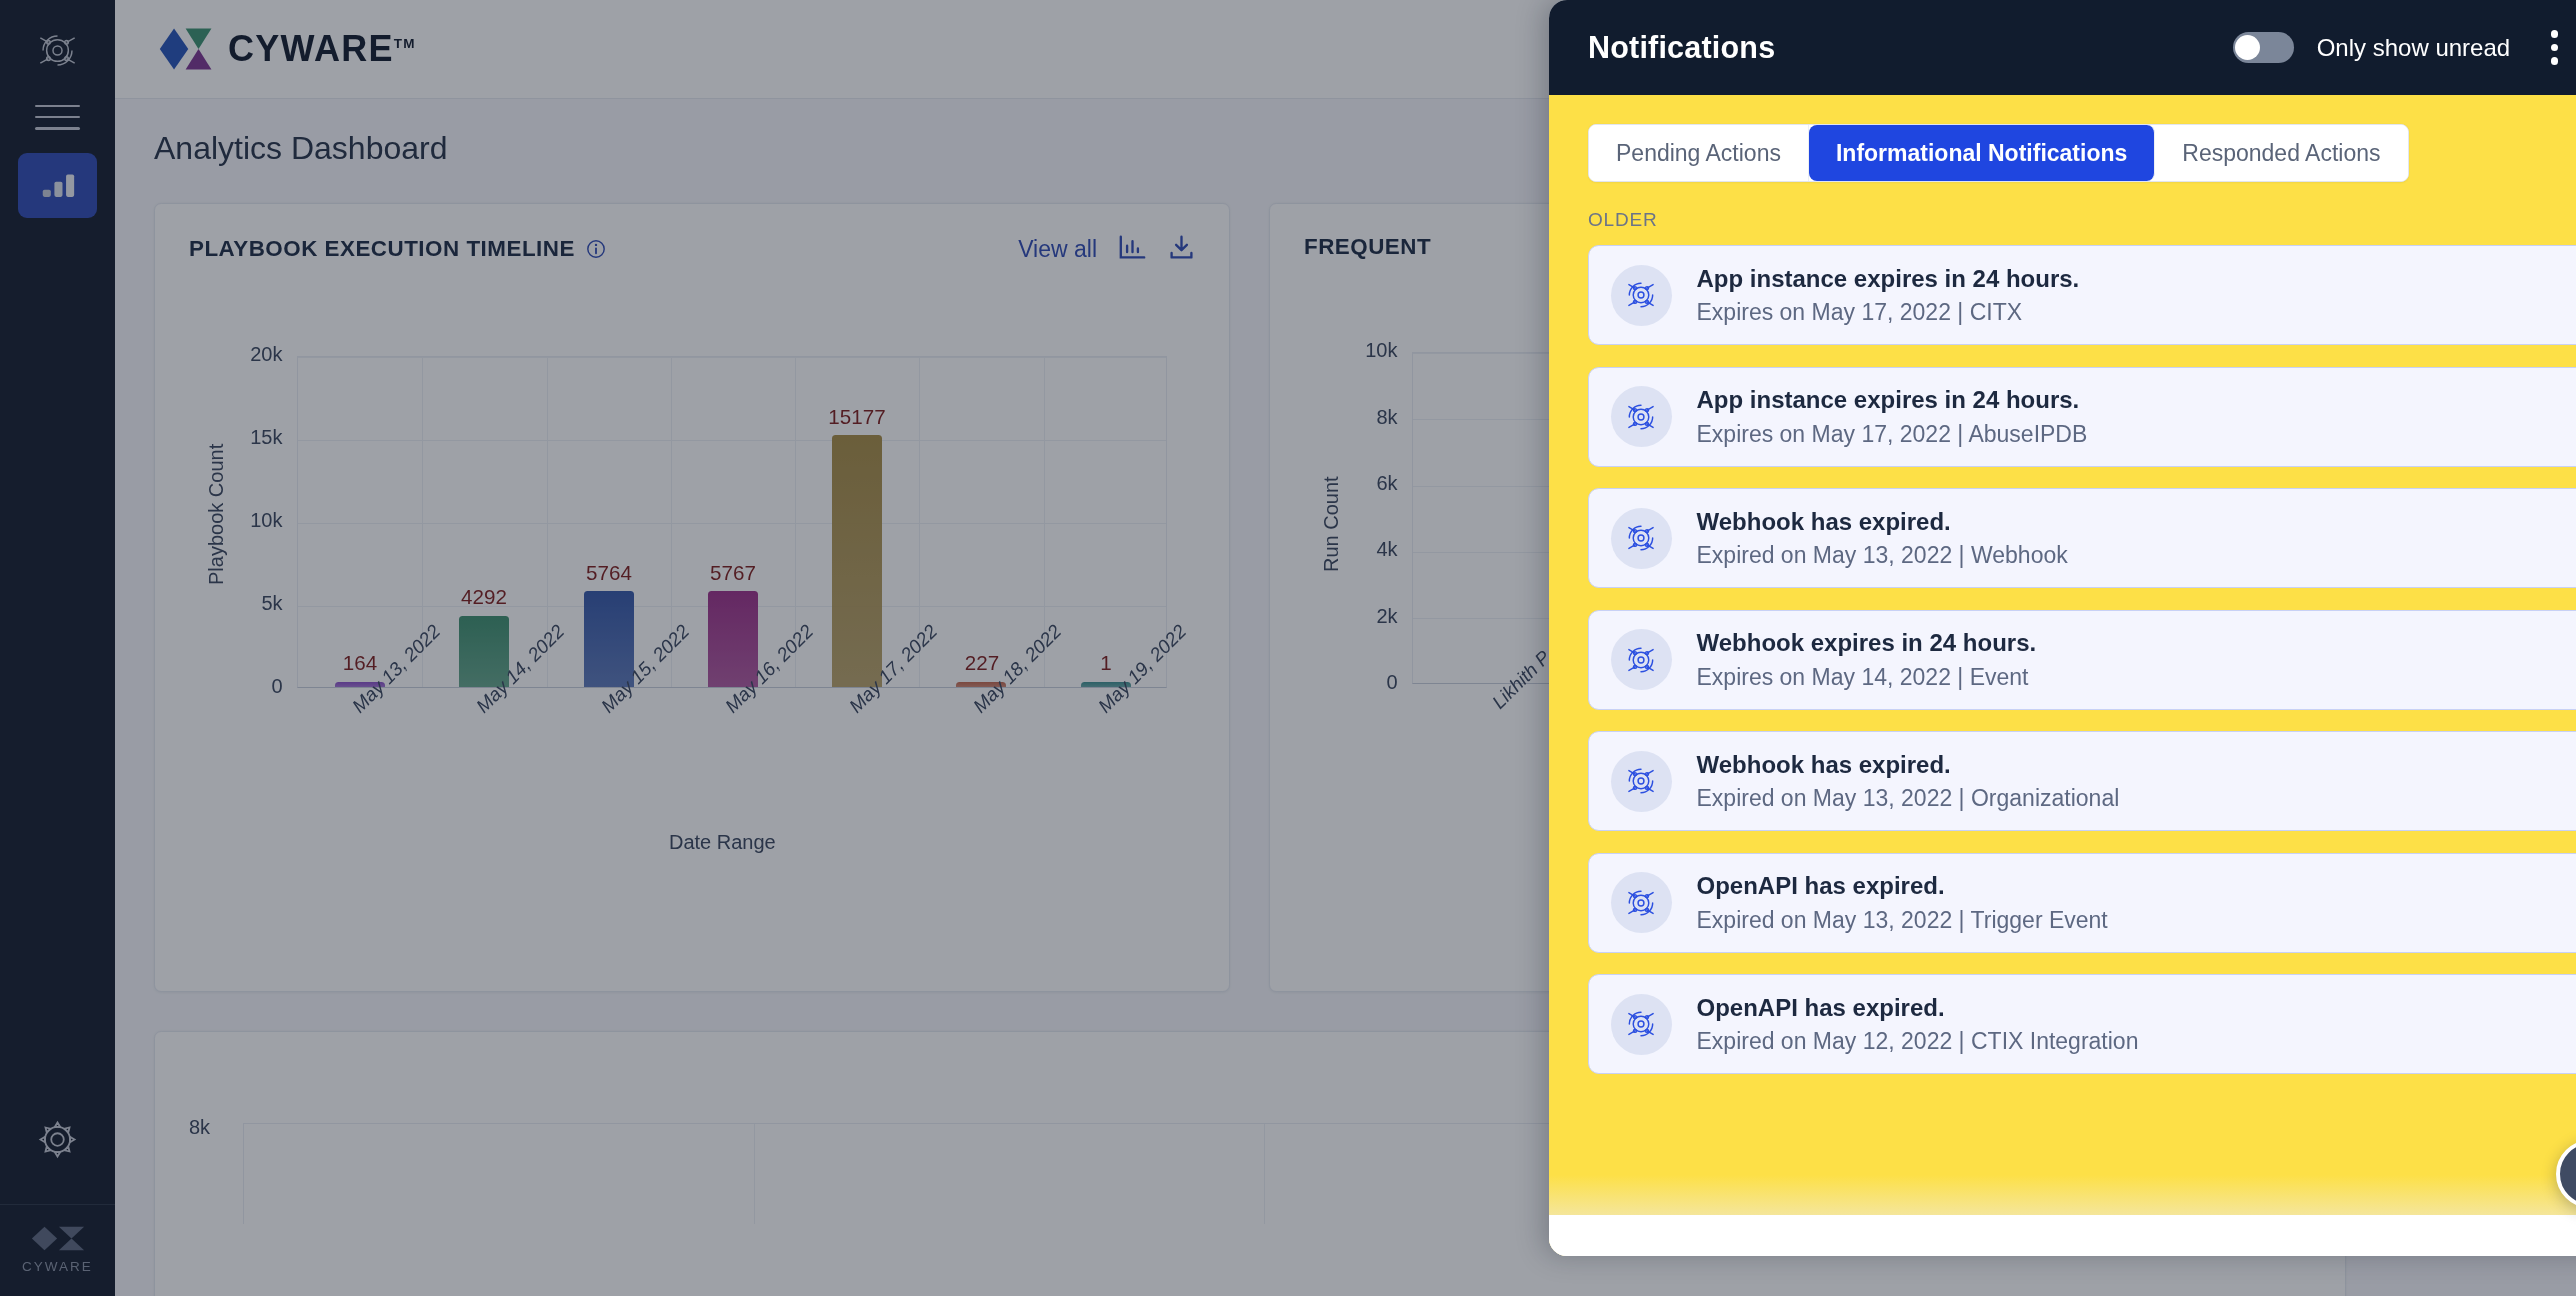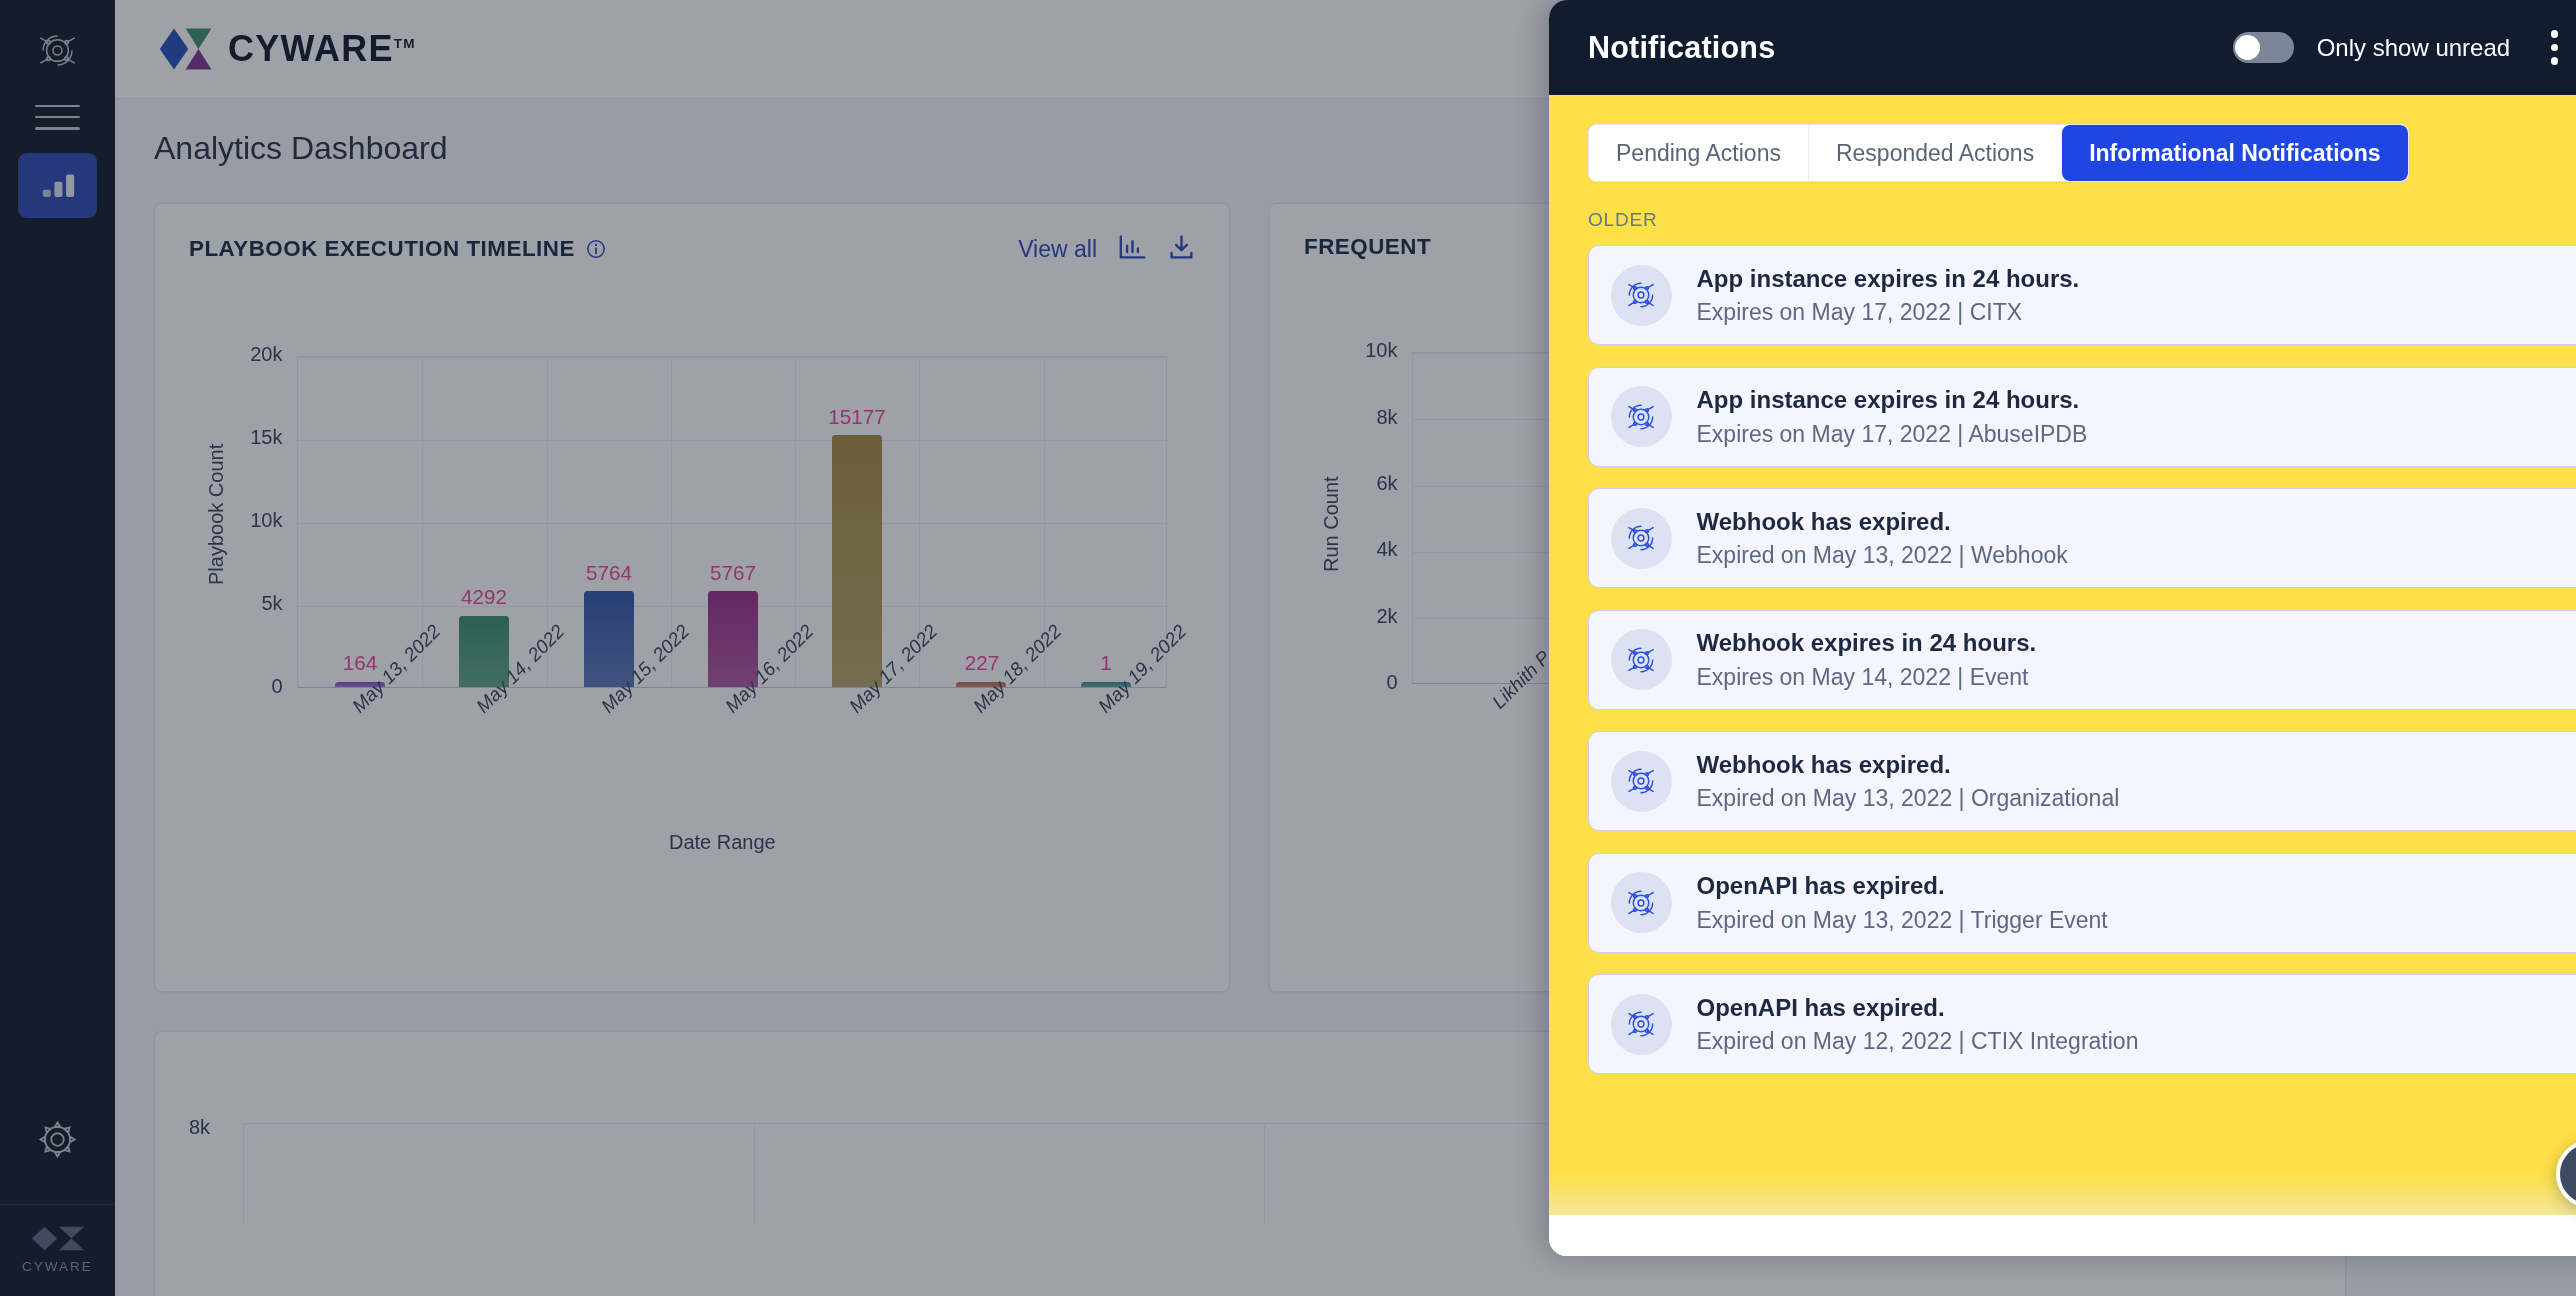--- a/index.html
+++ b/index.html
@@ -82,21 +82,21 @@
   .y-label {
     position: absolute; transform: rotate(-90deg); transform-origin: left top;
     font-size: 20px; color: #39465e; white-space: nowrap;
   }
   .ytick { position: absolute; font-size: 20px; color: #39465e; text-align: right; width: 63px; }
   .plot { position: absolute; border: 0.9px solid #e9ecf3; border-bottom: 0.9px solid #c9cfdb; }
   .vgrid { position: absolute; top: 0; bottom: 0; width: 0.9px; background: #eceff5; }
   .hgrid { position: absolute; left: 0; right: 0; height: 0.9px; background: #eceff5; }
   .bar { position: absolute; bottom: 0; border-radius: 3.6px 3.6px 0 0; }
   .bar-val {
-    position: absolute; font-size: 20.6px; color: #ec4899; text-align: center;
+    position: absolute; font-size: 20.6px; color: #7f1d1d; text-align: center;
     transform: translateX(-50%);
   }
   .xtick {
     position: absolute; font-size: 19px; color: #39465e; white-space: nowrap;
     transform-origin: left top; transform: rotate(-45deg); font-style: italic;
   }
   .x-label { position: absolute; font-size: 20px; color: #39465e; }
 
   
   .scrim { position: absolute; inset: 0; background: rgba(24,30,45,.42); }
@@ -387,22 +387,22 @@
             <path d="M8 8 L30 30 M30 8 L8 30"></path>
           </svg>
         </div>
       </div>
     </div>
 
     <div class="panel-body">
 
       <div class="tabs">
         <div class="tab">Pending Actions</div>
+        <div class="tab active">Informational Notifications</div>
         <div class="tab">Responded Actions</div>
-        <div class="tab active">Informational Notifications</div>
       </div>
 
       <div class="section-label">OLDER</div>
 
       <div class="list" id="notif-list">
           <div class="notif">
             <div class="notif-icon">
               <svg viewBox="0 0 44 44" width="38" height="38" fill="none" stroke="#2b4fe0" stroke-width="1.7" stroke-linecap="round">
       <circle cx="22" cy="22" r="3.4"></circle>
                 <circle cx="22" cy="22" r="9"></circle>

